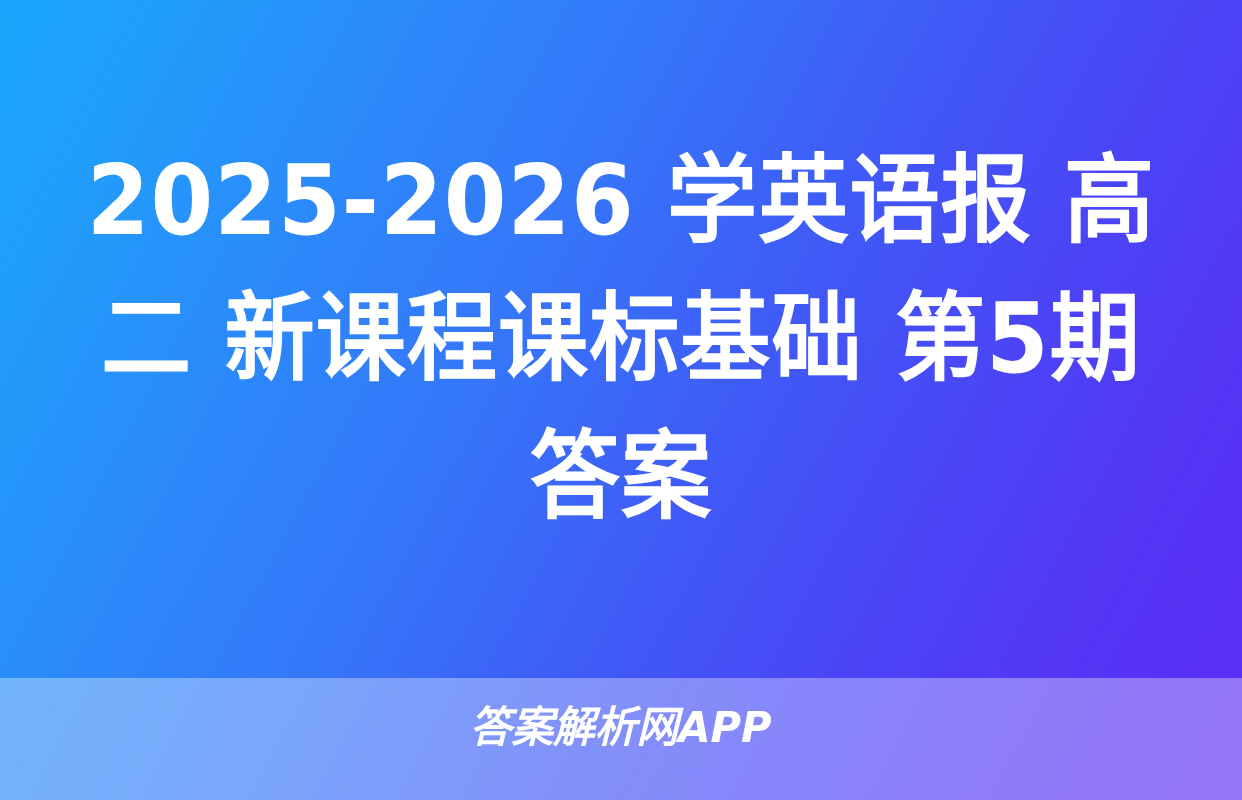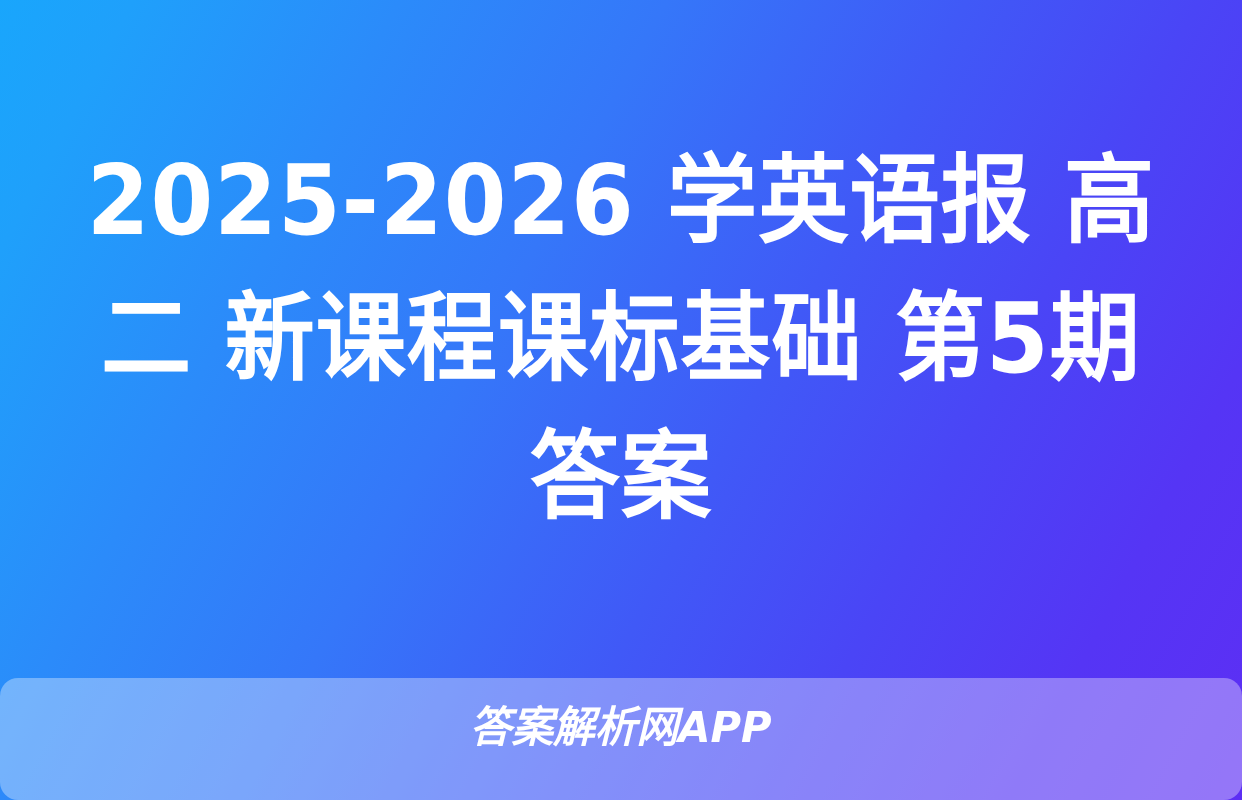--- a/index.html
+++ b/index.html
@@ -63,21 +63,20 @@
   .footer-band {
     position: absolute;
     left: 0;
     right: 0;
     top: 678px;
     height: 122px;
     background: rgba(255, 255, 255, 0.345);
     display: flex;
     align-items: flex-start;
     justify-content: center;
-    border-radius: 18px;
   }
 
   .footer-brand {
     margin: 0;
     padding-top: 28px;
     color: #ffffff;
     font-family: "DejaVu Sans", "Liberation Sans", sans-serif;
     font-size: 43px;
     font-weight: 700;
     font-style: italic;

